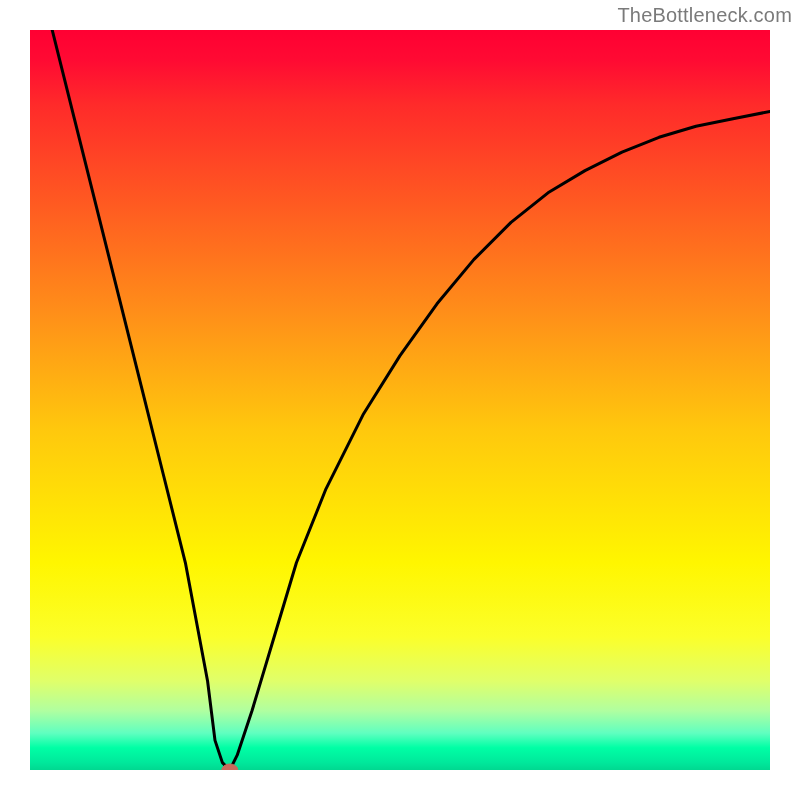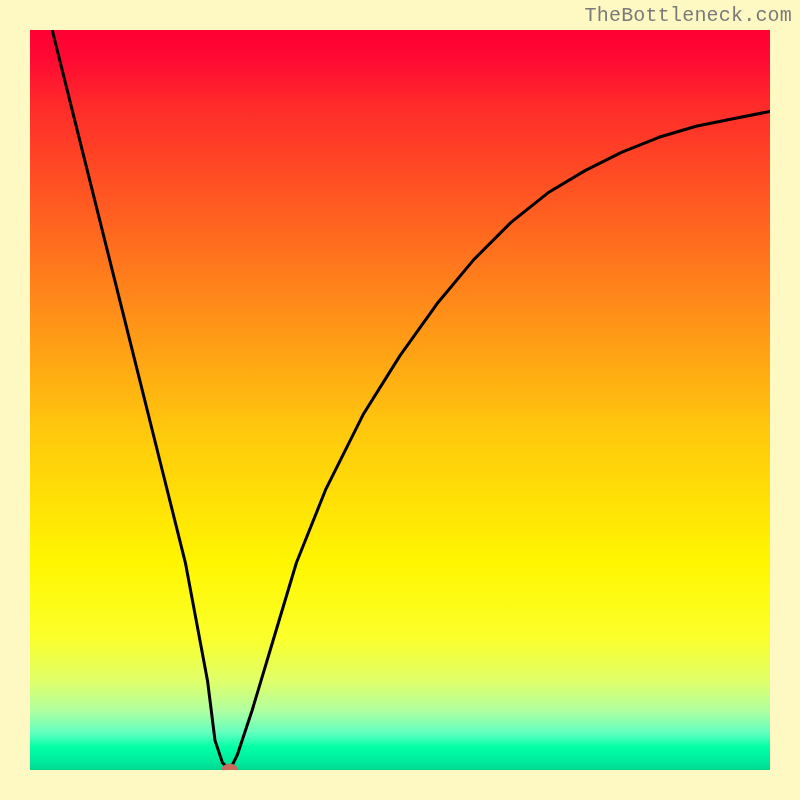--- a/index.html
+++ b/index.html
@@ -8,22 +8,21 @@
     width: 800px;
     height: 800px;
     overflow: hidden;
     background: #000;
     font-family: Arial, Helvetica, sans-serif;
   }
   .frame {
     position: relative;
     width: 800px;
     height: 800px;
-    background: #fef9c3;
-    font-family: Liberation Mono, monospace;
+    background: #ffffff;
   }
   .plot-area {
     position: absolute;
     left: 30px;
     top: 30px;
     width: 740px;
     height: 740px;
     overflow: hidden;
   }
   .gradient-bg {

